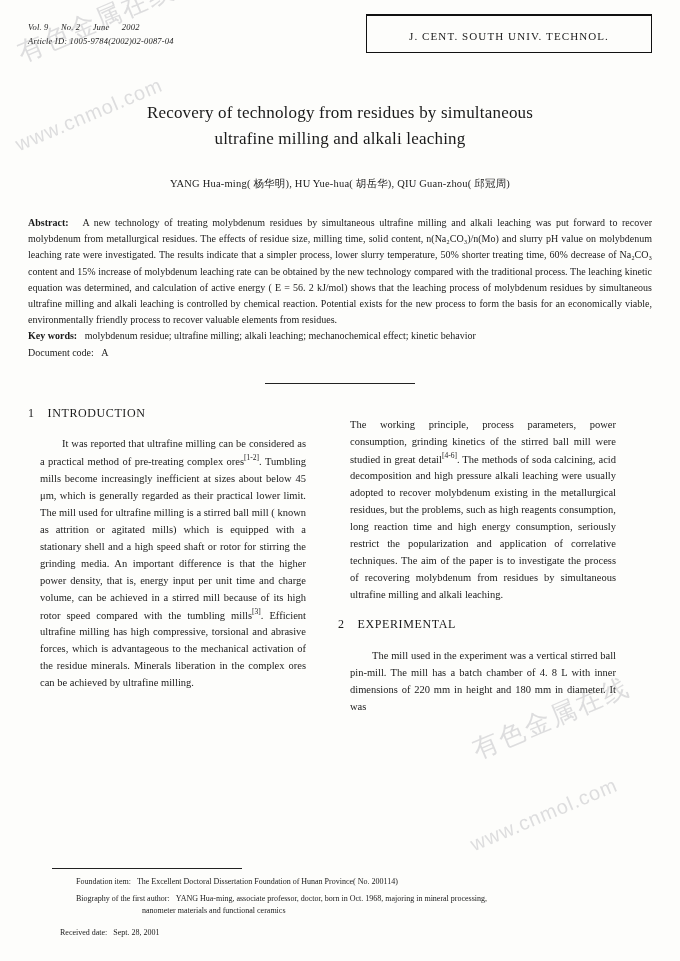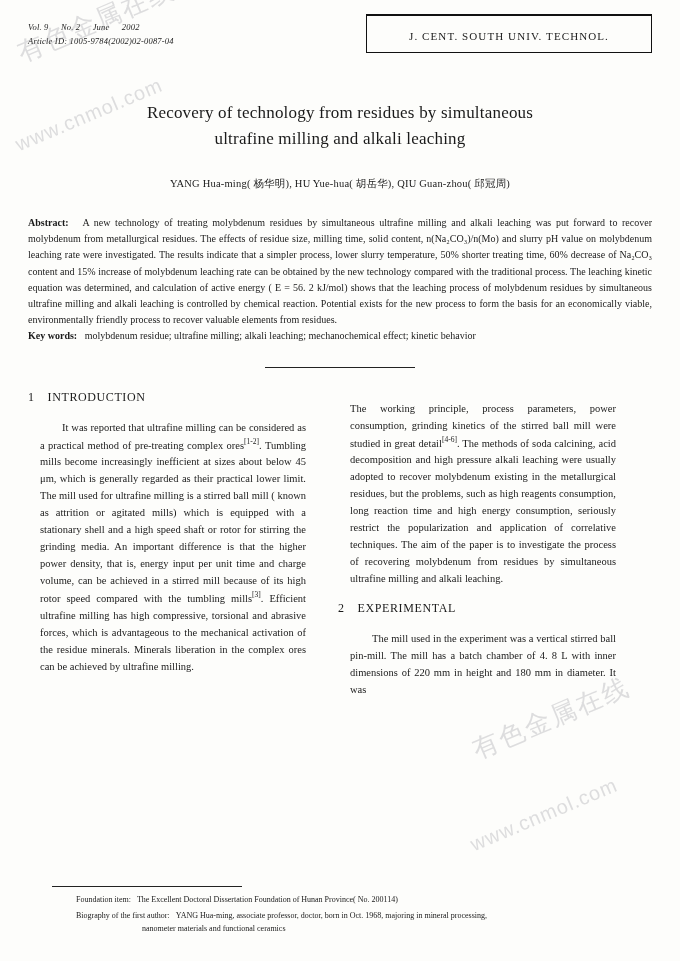--- a/index.html
+++ b/index.html
@@ -177,20 +177,21 @@
   <h1 class="title">
     <span>Recovery of technology from residues by simultaneous</span><br>
     <span>ultrafine milling and alkali leaching</span>
   </h1>
 
   <div class="authors">YANG Hua-ming( 杨华明),  HU Yue-hua( 胡岳华),  QIU Guan-zhou( 邱冠周)</div>
 
   <div class="abstract-block">
     <p><span class="lbl">Abstract:</span>&nbsp;&nbsp;&nbsp;<span>A new technology of treating molybdenum residues by simultaneous ultrafine milling and alkali leaching was put forward to recover molybdenum from metallurgical residues. The effects of residue size, milling time, solid content, n(Na₂CO₃)/n(Mo) and slurry pH value on molybdenum leaching rate were investigated. The results indicate that a simpler process, lower slurry temperature, 50% shorter treating time, 60% decrease of Na₂CO₃ content and 15% increase of molybdenum leaching rate can be obtained by the new technology compared with the traditional process. The leaching kinetic equation was determined, and calculation of active energy ( E = 56. 2 kJ/mol) shows that the leaching process of molybdenum residues by simultaneous ultrafine milling and alkali leaching is controlled by chemical reaction. Potential exists for the new process to form the basis for an economically viable, environmentally friendly process to recover valuable elements from residues.</span></p>
     <p class="kw"><span class="lbl">Key words:</span>&nbsp;&nbsp;&nbsp;<span>molybdenum residue;  ultrafine milling;  alkali leaching;  mechanochemical effect;  kinetic behavior</span></p>
+    <p class="doccode"><span>Document code:</span>&nbsp;&nbsp;&nbsp;<span>A</span></p>
   </div>
 
   <div class="rule"></div>
 
   <div class="columns">
 
     <div class="col left">
       <div class="sec-head">
         <span class="num">1</span><span>INTRODUCTION</span>
       </div>
@@ -209,20 +210,23 @@
 
   <div class="footnotes">
     <div class="foot-rule"></div>
     <div class="frow">
       <span class="flabel">Foundation item:</span>&nbsp;&nbsp;&nbsp;<span>The Excellent Doctoral Dissertation Foundation of Hunan Province( No. 200114)</span>
     </div>
     <div class="frow">
       <span class="flabel">Biography of the first author:</span>&nbsp;&nbsp;&nbsp;<span>YANG Hua-ming, associate professor, doctor, born in Oct. 1968, majoring in mineral processing,</span>
       <div class="indent2">nanometer materials and functional ceramics</div>
     </div>
+    <div class="received">
+      <span class="flabel">Received date:</span>&nbsp;&nbsp;&nbsp;<span>Sept. 28, 2001</span>
+    </div>
   </div>
 
   <div class="wm cn wm1">有色金属在线</div>
   <div class="wm url wm2">www.cnmol.com</div>
   <div class="wm cn wm3">有色金属在线</div>
   <div class="wm url wm4">www.cnmol.com</div>
 
 </div>
 
 </body></html>

